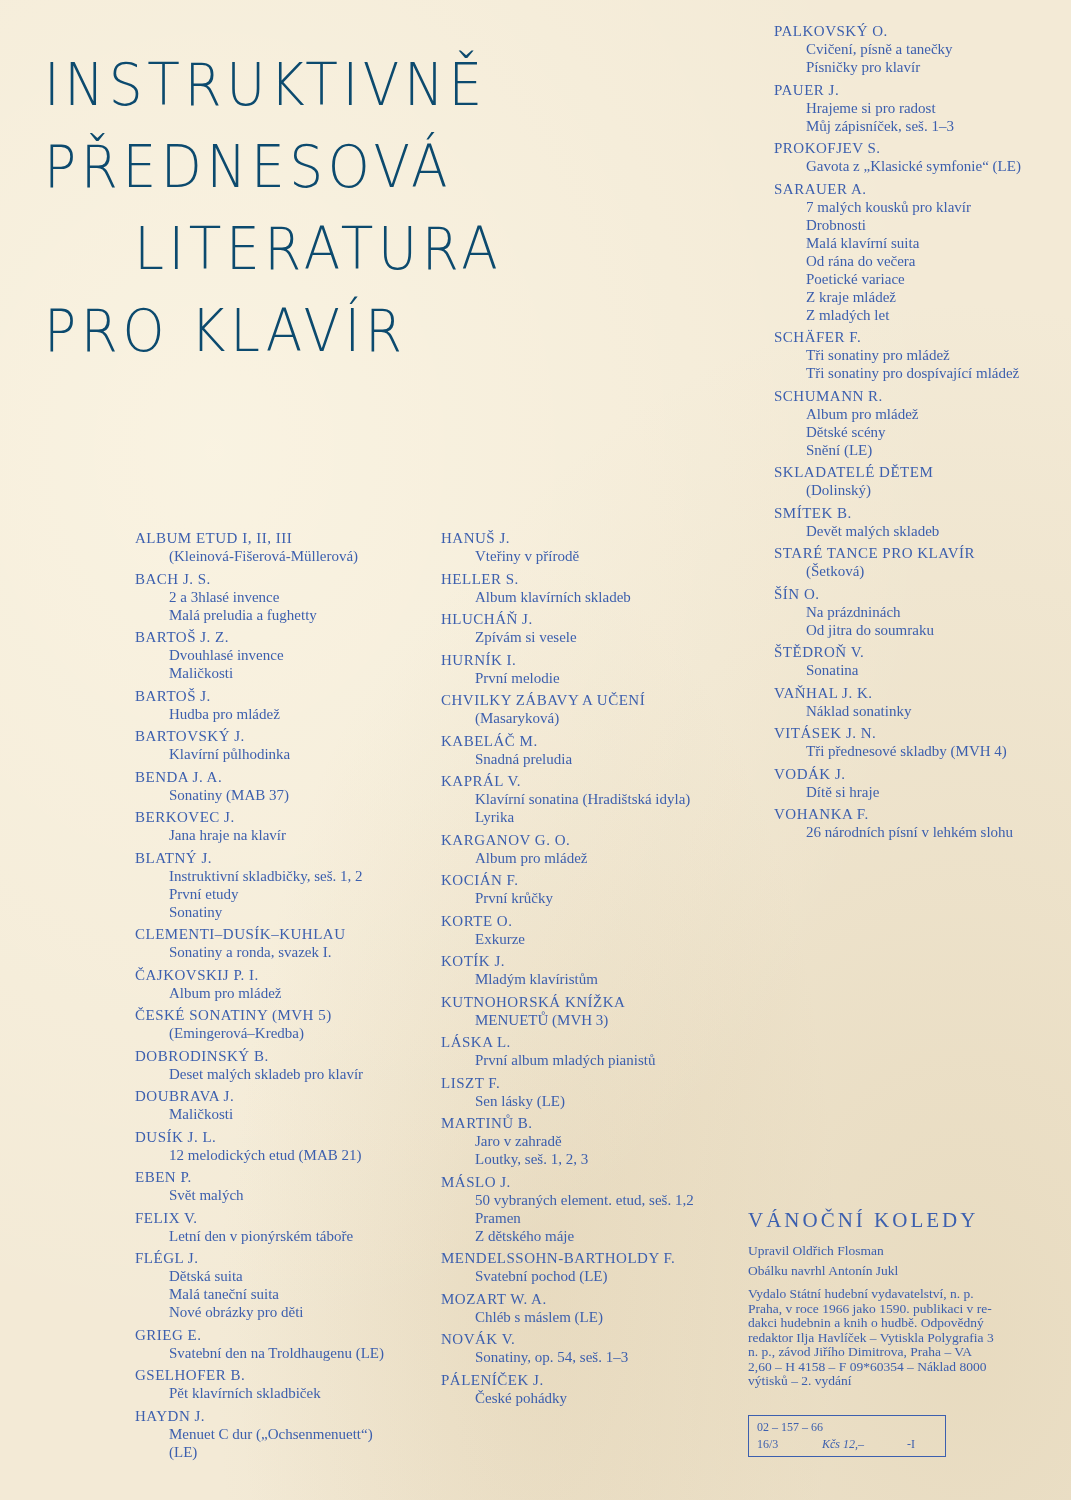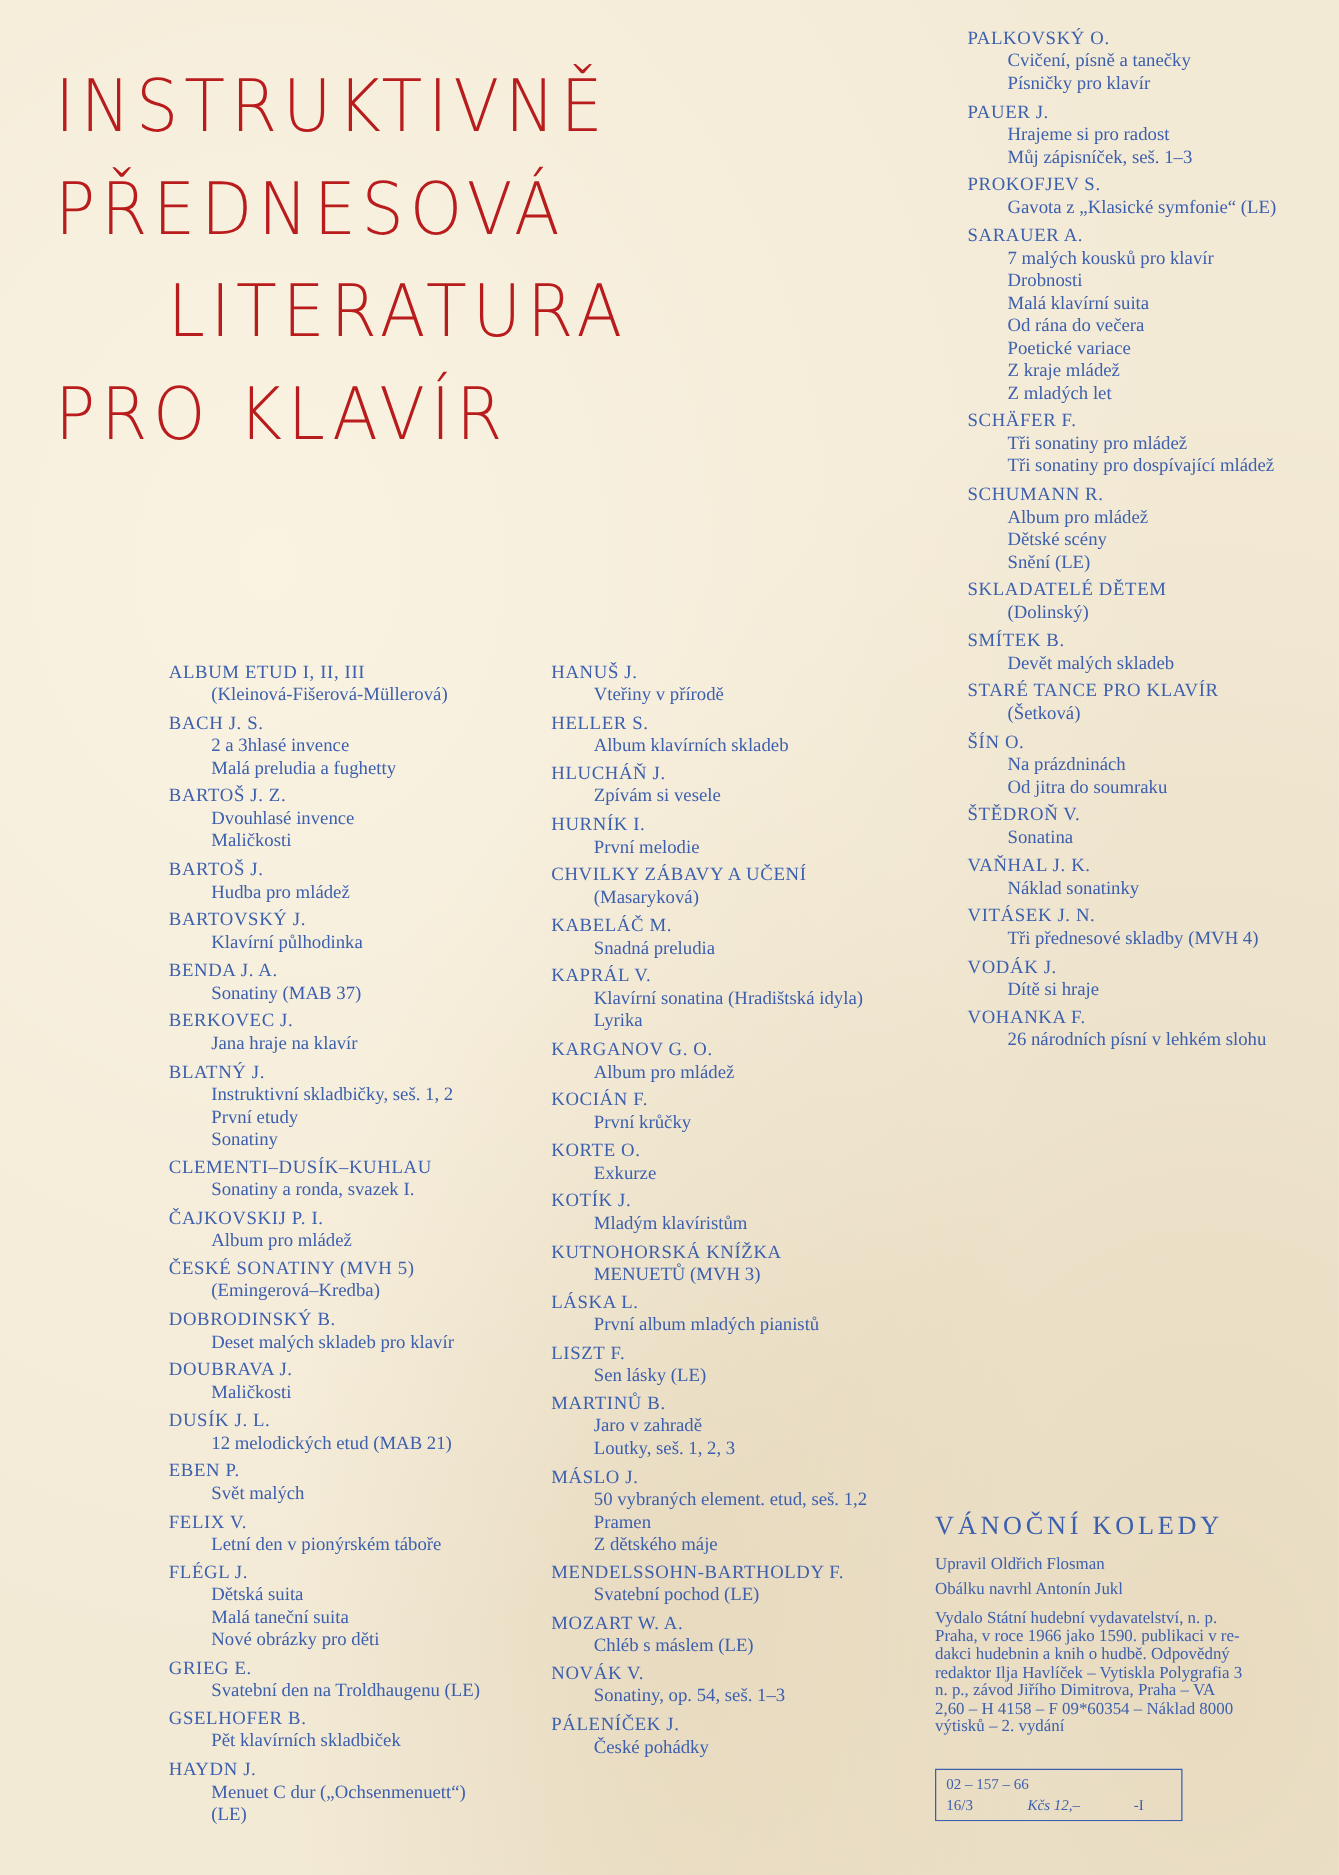--- a/index.html
+++ b/index.html
@@ -10,21 +10,21 @@
       radial-gradient(ellipse at 20% 30%, rgba(255,250,235,0.55), rgba(0,0,0,0) 60%),
       radial-gradient(ellipse at 90% 90%, rgba(210,190,150,0.35), rgba(0,0,0,0) 55%),
       radial-gradient(ellipse at 50% 85%, rgba(200,175,130,0.18), rgba(0,0,0,0) 40%);
     position: relative;
     font-family: "Liberation Serif", "DejaVu Serif", serif;
     color: #3c5fae;
   }
   .title {
     position: absolute; left: 44px; top: 44px;
     font-family: "DejaVu Sans", "Liberation Sans", sans-serif;
-    font-weight: 200; color: #b91c1c;
+    font-weight: 200; color: #0c4a6e;
     font-size: 58px; line-height: 82px; letter-spacing: 5px;
     -webkit-text-stroke: 0;
   }
   .title .line { display: block; white-space: nowrap; transform: scaleX(0.92); transform-origin: left; }
   .title .line.l3 { padding-left: 98px; }
   .column { position: absolute; font-size: 15px; line-height: 18px; }
   .col1 { left: 135px; top: 529px; width: 300px; }
   .col2 { left: 441px; top: 529px; width: 300px; }
   .col3 { left: 746px; top: 22px; width: 325px; margin-left: 28px; }
   .entry { margin-bottom: 4.5px; }

